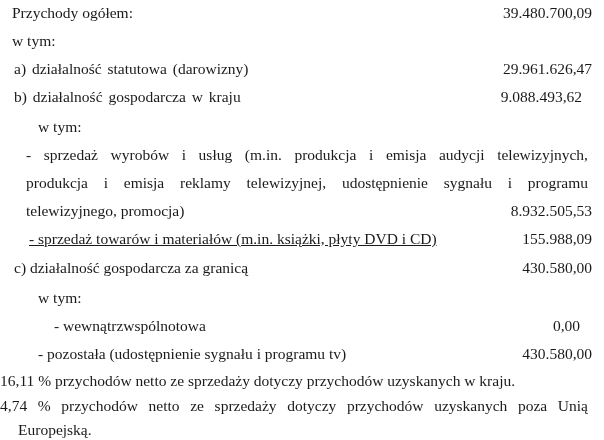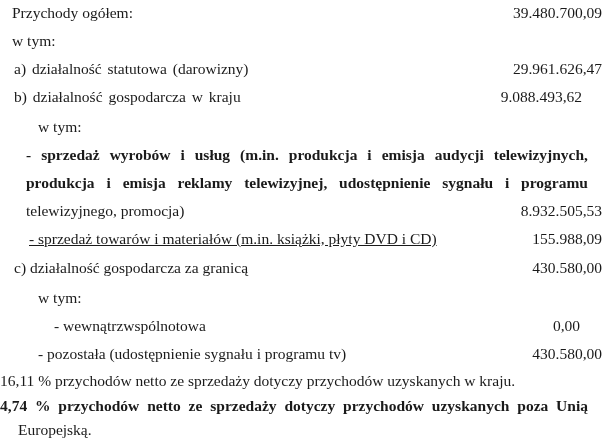--- a/index.html
+++ b/index.html
@@ -9,32 +9,31 @@
     color: #1a1a1a;
     font-size: 15.5px;
   }
   .line {
     position: absolute;
     white-space: nowrap;
     line-height: 20px;
   }
   .amt {
     position: absolute;
-    right: 2px;
+    right: 12px;
     white-space: nowrap;
     line-height: 20px;
     text-align: right;
   }
   .just {
     position: absolute;
     line-height: 20px;
     text-align: justify;
     text-align-last: justify;
     white-space: normal;
-    font-weight: bold;
   }
 </style>
 </head>
 <body>
 
 <div class="line" style="left:12px; top:3px;">Przychody ogółem:</div>
 <div class="amt" style="top:3px;">39.480.700,09</div>
 
 <div class="line" style="left:12px; top:31px;">w tym:</div>
 

